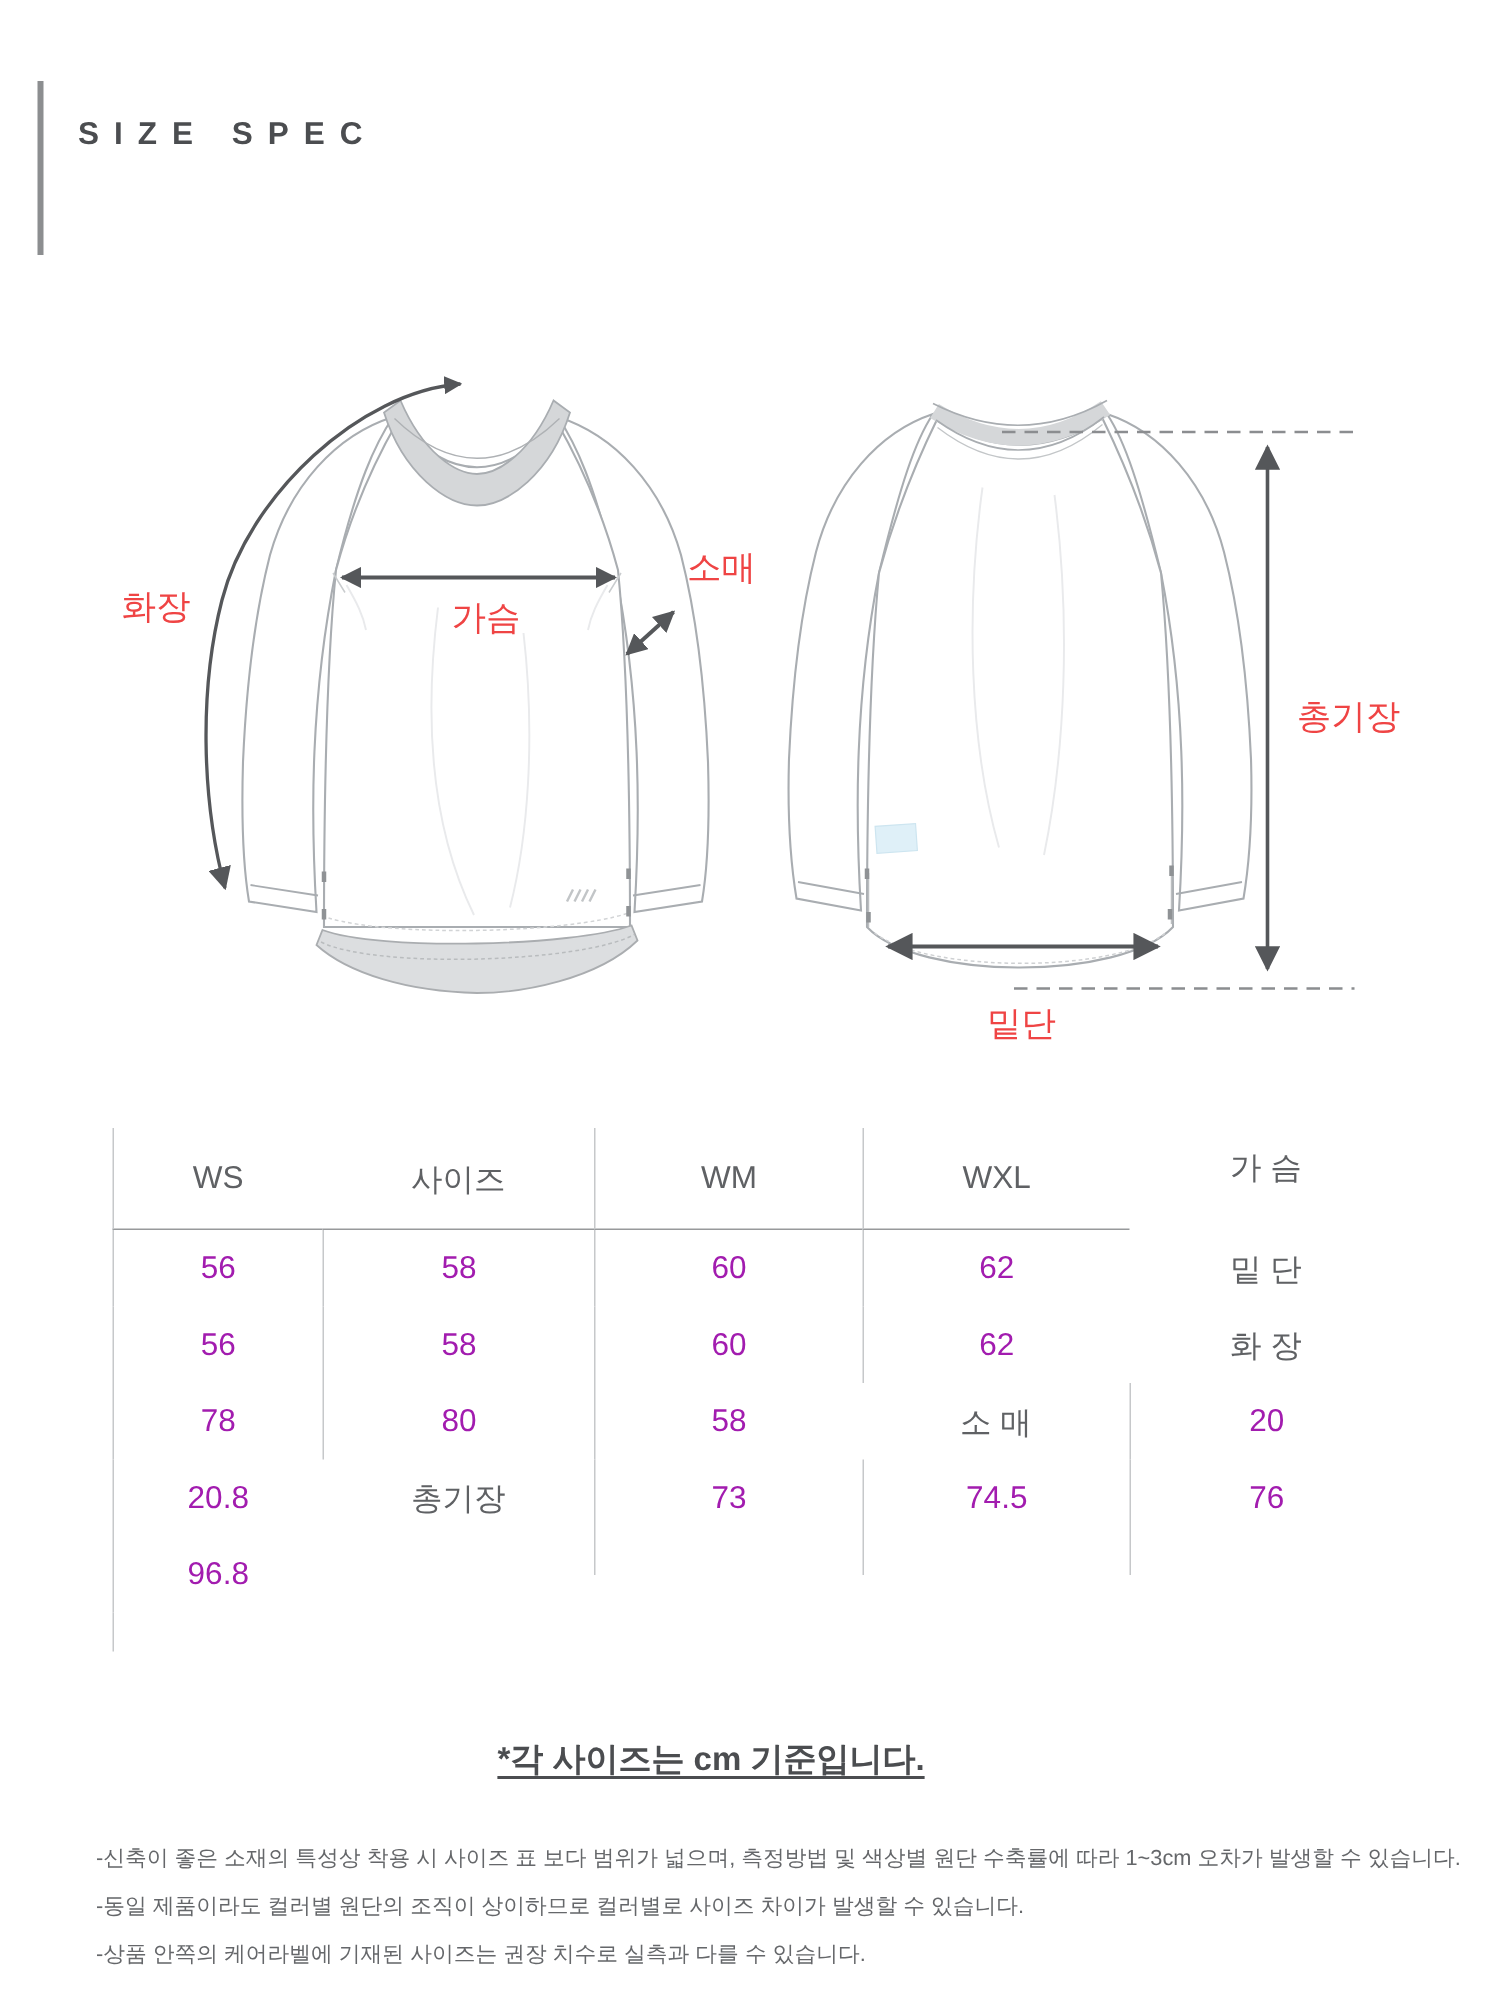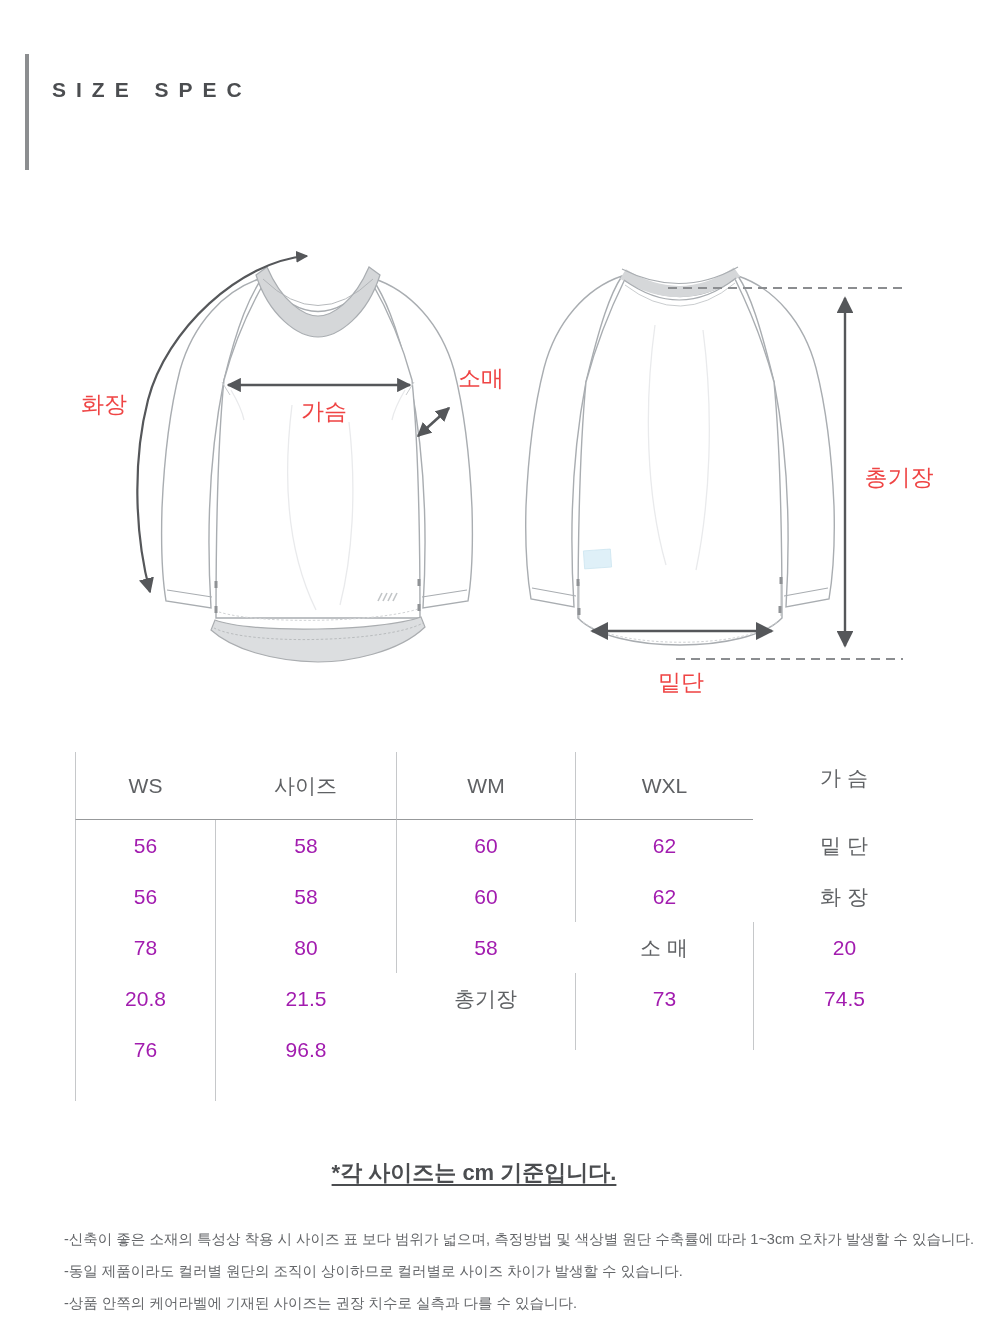--- a/index.html
+++ b/index.html
@@ -160,21 +160,20 @@
     <div class="cell vline">62</div>
 
     <div class="cell rowlabel">화 장</div>
     <div class="cell vline">78</div>
     <div class="cell vline">80</div>
     <div class="cell vline">58</div>
 
     <div class="cell rowlabel">소 매</div>
     <div class="cell vline">20</div>
     <div class="cell vline">20.8</div>
-    <div class="cell vline">21.5</div>
 
     <div class="cell rowlabel">총기장</div>
     <div class="cell vline">73</div>
     <div class="cell vline">74.5</div>
     <div class="cell vline">76</div>
     <div class="cell vline">96.8</div>
 
     <div class="cell spacer"></div>
     <div class="cell spacer vline"></div>
     <div class="cell spacer vline"></div>

